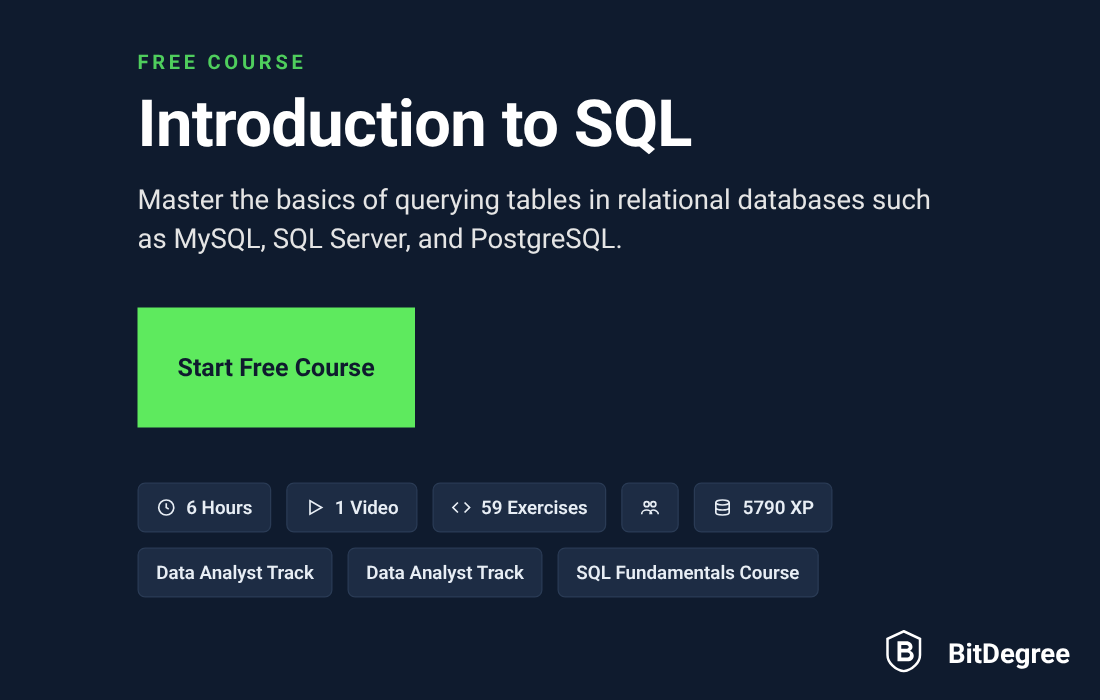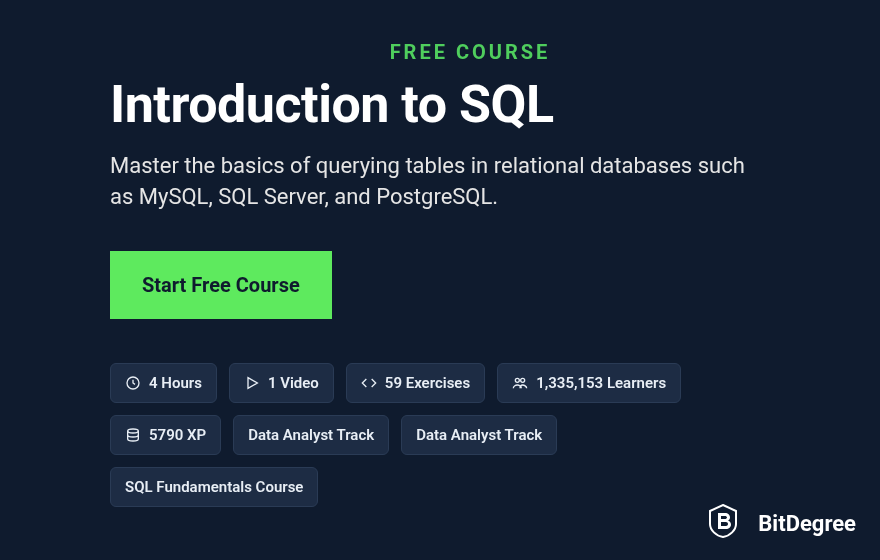--- a/index.html
+++ b/index.html
@@ -12,25 +12,24 @@
       height: 560px;
       background: #0f1b2e;
       font-family: -apple-system, BlinkMacSystemFont, "Segoe UI", Roboto, Helvetica, Arial, sans-serif;
       color: #ffffff;
       padding: 40px 50px 40px 110px;
       position: relative;
       overflow: hidden;
     }
     .eyebrow {
       color: #4fce5d;
-      font-size: 20px;
+      font-size: 16px;
       font-weight: 700;
       letter-spacing: 3px;
       margin-bottom: 12px;
-      text-align: center;
     }
     .title {
       font-size: 52px;
       font-weight: 700;
       line-height: 1.1;
       margin-bottom: 18px;
       letter-spacing: -0.5px;
     }
     .description {
       font-size: 22px;
@@ -38,21 +37,21 @@
       color: #e5e5e5;
       margin-bottom: 38px;
       max-width: 640px;
     }
     .cta-button {
       display: inline-block;
       background: #5eea5e;
       color: #0f1b2e;
       font-size: 20px;
       font-weight: 700;
-      padding: 22px 32px;
+      padding: 36px 32px;
       border: none;
       cursor: pointer;
       margin-bottom: 44px;
       font-family: inherit;
     }
     .chips {
       display: flex;
       flex-wrap: wrap;
       gap: 12px;
       max-width: 660px;
@@ -117,21 +116,21 @@
 
 <div class="chips">
 
   <div class="chip">
     <span class="icon">
       <svg viewBox="0 0 24 24">
           <circle cx="12" cy="12" r="9"></circle>
           <path d="M12 7v5l3 2"></path>
         </svg>
     </span>
-    <span>4 Hours</span>
+    <span>6 Hours</span>
   </div>
 
   <div class="chip">
     <span class="icon">
       <svg viewBox="0 0 24 24">
           <path d="M6 4l14 8-14 8z"></path>
         </svg>
     </span>
     <span>1 Video</span>
   </div>
@@ -146,21 +145,20 @@
   </div>
 
   <div class="chip">
     <span class="icon">
       <svg viewBox="0 0 24 24">
           <circle cx="8" cy="8" r="3"></circle>
           <circle cx="16" cy="8" r="3"></circle>
           <path d="M2 20c0-3 3-5 6-5s6 2 6 5M12 20c0-3 2-5 4-5s6 2 6 5"></path>
         </svg>
     </span>
-    <span>1,335,153 Learners</span>
   </div>
 
   <div class="chip">
     <span class="icon">
       <svg viewBox="0 0 24 24">
           <ellipse cx="12" cy="6" rx="8" ry="3"></ellipse>
           <path d="M4 6v6c0 1.7 3.6 3 8 3s8-1.3 8-3V6M4 12v6c0 1.7 3.6 3 8 3s8-1.3 8-3v-6"></path>
         </svg>
     </span>
     <span>5790 XP</span>

